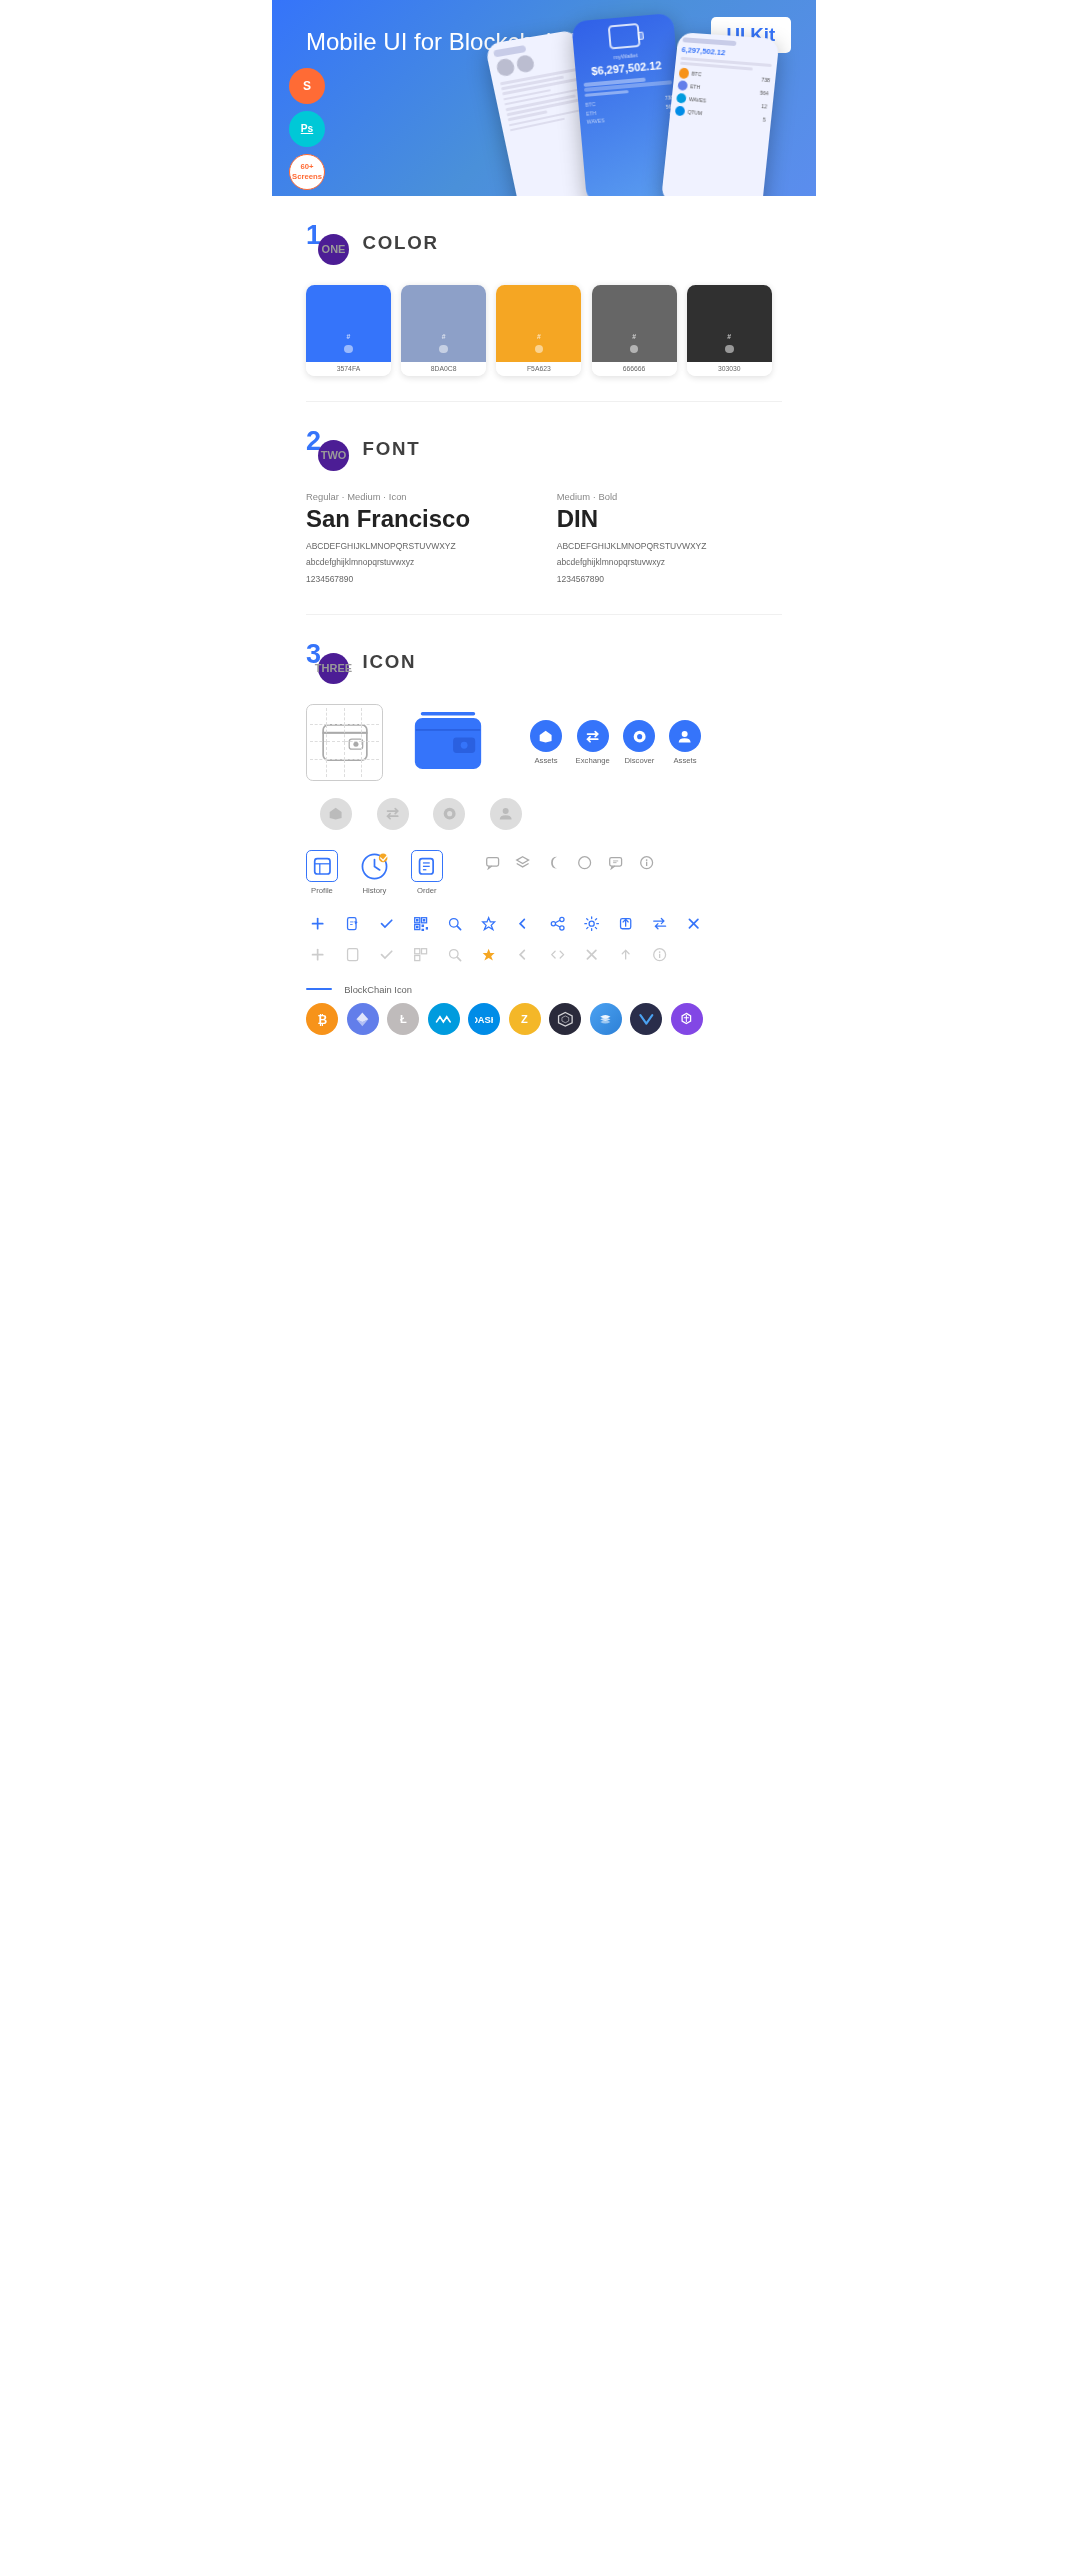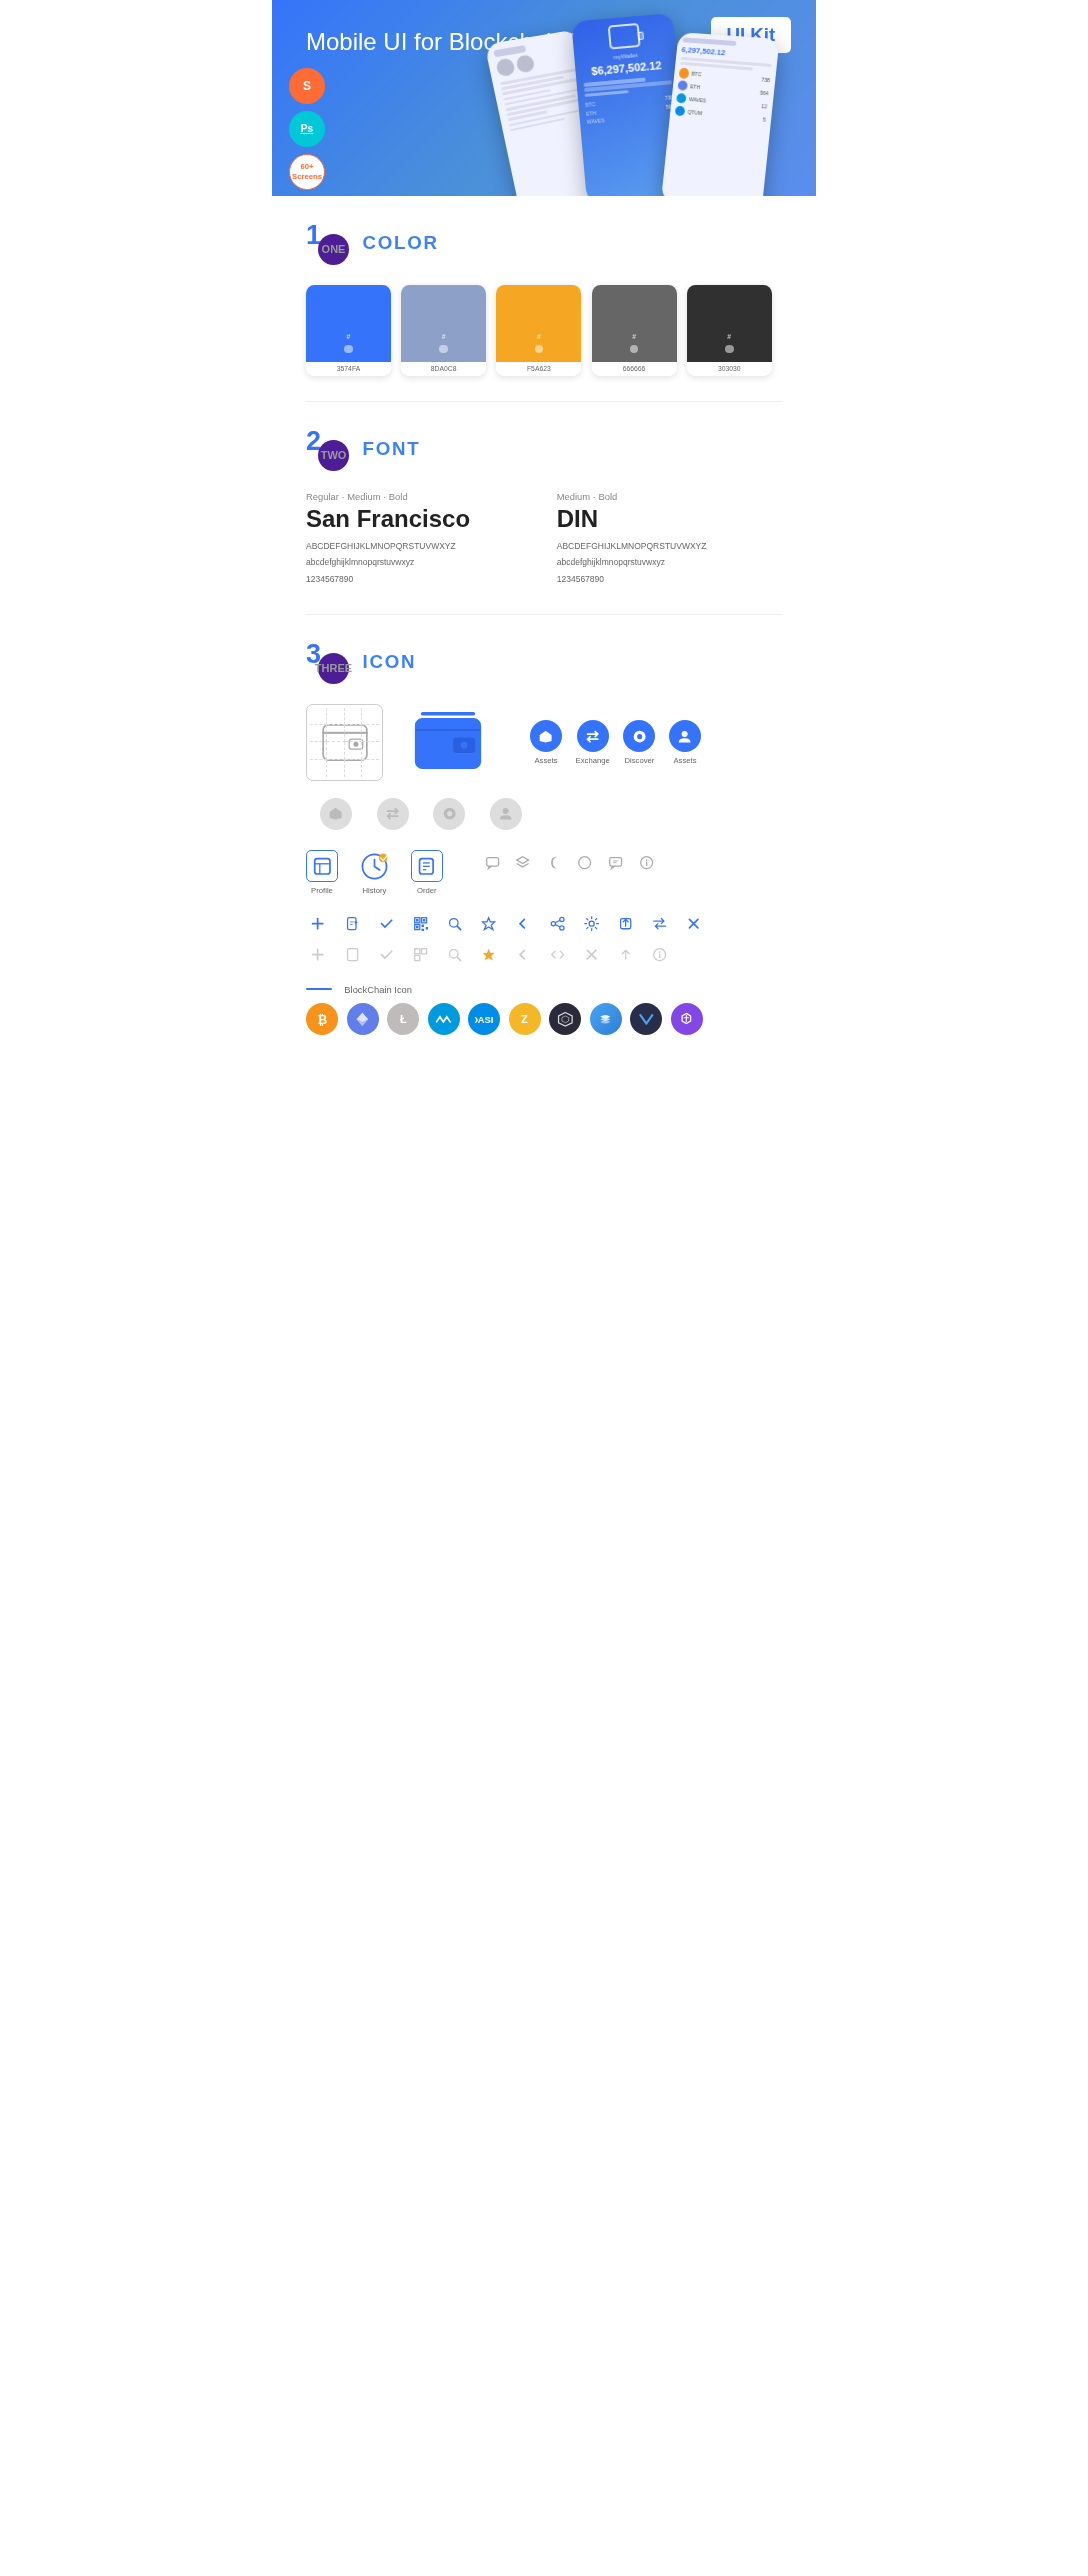--- a/index.html
+++ b/index.html
@@ -89,21 +89,21 @@
       color: #999;
       font-weight: 600;
       text-transform: uppercase;
       position: absolute;
       bottom: 0;
       right: 0;
     }
     .section-title {
       font-size: 18.7px;
       font-weight: 800;
-      color: #3b82f6;
+      color: #404040;
       text-transform: uppercase;
       letter-spacing: 1.7px;
     }
 
     
     .color-swatches {
       display: flex;
       gap: 10.2px;
       flex-wrap: wrap;
     }
@@ -466,21 +466,21 @@
   <div class="section-number-row">
     <div class="number-circle">
       <span class="number-big">2</span>
       <div class="number-small-circle">TWO</div>
     </div>
     <h2 class="section-title">FONT</h2>
   </div>
 
   <div class="font-grid">
     <div class="font-sf">
-      <div class="font-label">Regular · Medium · Bold</div>
+      <div class="font-label">Regular · Medium · Icon</div>
       <div class="font-name">San Francisco</div>
       <div class="font-abc">ABCDEFGHIJKLMNOPQRSTUVWXYZ</div>
       <div class="font-abc">abcdefghijklmnopqrstuvwxyz</div>
       <div class="font-abc">1234567890</div>
     </div>
     <div class="font-din">
       <div class="font-label">Medium · Bold</div>
       <div class="font-name">DIN</div>
       <div class="font-abc">ABCDEFGHIJKLMNOPQRSTUVWXYZ</div>
       <div class="font-abc">abcdefghijklmnopqrstuvwxyz</div>

